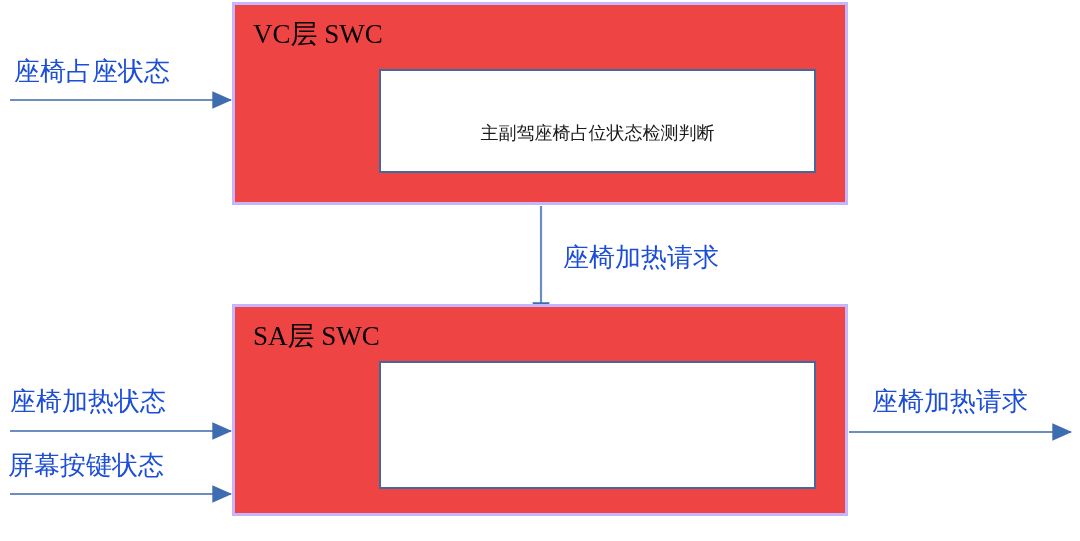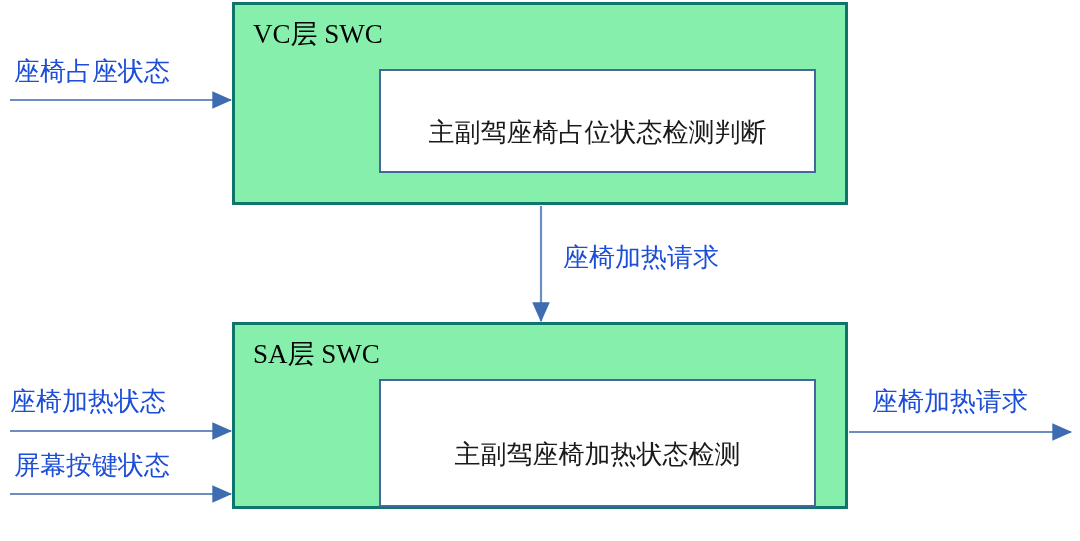--- a/index.html
+++ b/index.html
@@ -13,25 +13,25 @@
     height: 541px;
     background: #ffffff;
     overflow: hidden;
     font-family: "Liberation Serif", "DejaVu Serif", serif;
   }
 
   
   .layer-box {
     position: absolute;
     box-sizing: border-box;
-    border: 3px solid #0f766e;
-    background: #86efac;
+    border: 3px solid #c4b5fd;
+    background: #ef4444;
   }
   #vc-layer-box { left: 232px; top: 2px;   width: 616px; height: 203px; }
-  #sa-layer-box { left: 232px; top: 322px; width: 616px; height: 187px; }
+  #sa-layer-box { left: 232px; top: 304px; width: 616px; height: 212px; }
 
   .layer-title {
     position: absolute;
     left: 18px;
     top: 16px;
     font-size: 27px;
     line-height: 1;
     color: #000000;
     white-space: nowrap;
     font-family: "Liberation Serif", "DejaVu Serif", serif;
@@ -47,39 +47,39 @@
     flex-direction: column;
     align-items: center;
     justify-content: center;
     text-align: center;
   }
   #vc-inner-box { left: 376px; top: 66px;  width: 437px; height: 104px; }
   #sa-inner-box { left: 376px; top: 376px; width: 437px; height: 128px; }
 
   .inner-line {
     font-family: "DejaVu Sans", "Liberation Sans", sans-serif;
-    font-size: 26px;
+    font-size: 18px;
     line-height: 1.35;
     color: #1a1a1a;
     white-space: nowrap;
     margin-top: 24px;
   }
 
   
   .edge-label {
     position: absolute;
     font-family: "DejaVu Sans", "Liberation Sans", sans-serif;
     font-size: 26px;
     line-height: 1;
     color: #1d4ed8;
     white-space: nowrap;
   }
   #label-seat-occupancy   { left: 14px;  top: 58px; }
   #label-heat-status      { left: 10px;  top: 388px; }
-  #label-screen-key       { left: 14px;  top: 452px; }
+  #label-screen-key       { left: 8px;  top: 452px; }
   #label-heat-req-mid     { left: 563px; top: 244px; }
   #label-heat-req-out     { left: 872px; top: 388px; }
 
   
   #arrows {
     position: absolute;
     left: 0;
     top: 0;
     width: 1080px;
     height: 541px;
@@ -112,21 +112,20 @@
   <div id="vc-layer-box" class="layer-box">
     <div class="layer-title">VC层 SWC</div>
     <div id="vc-inner-box" class="inner-box" style="left:144px; top:64px; width:437px; height:104px;">
       <div class="inner-line">主副驾座椅占位状态检测判断</div>
     </div>
   </div>
 
   <div id="sa-layer-box" class="layer-box">
     <div class="layer-title">SA层 SWC</div>
     <div id="sa-inner-box" class="inner-box" style="left:144px; top:54px; width:437px; height:128px;">
-      <div class="inner-line">主副驾座椅加热状态检测</div>
     </div>
   </div>
 
   <div id="label-seat-occupancy" class="edge-label">座椅占座状态</div>
 
   <div id="label-heat-req-mid" class="edge-label">座椅加热请求</div>
 
   <div id="label-heat-status" class="edge-label">座椅加热状态</div>
 
   <div id="label-screen-key" class="edge-label">屏幕按键状态</div>

